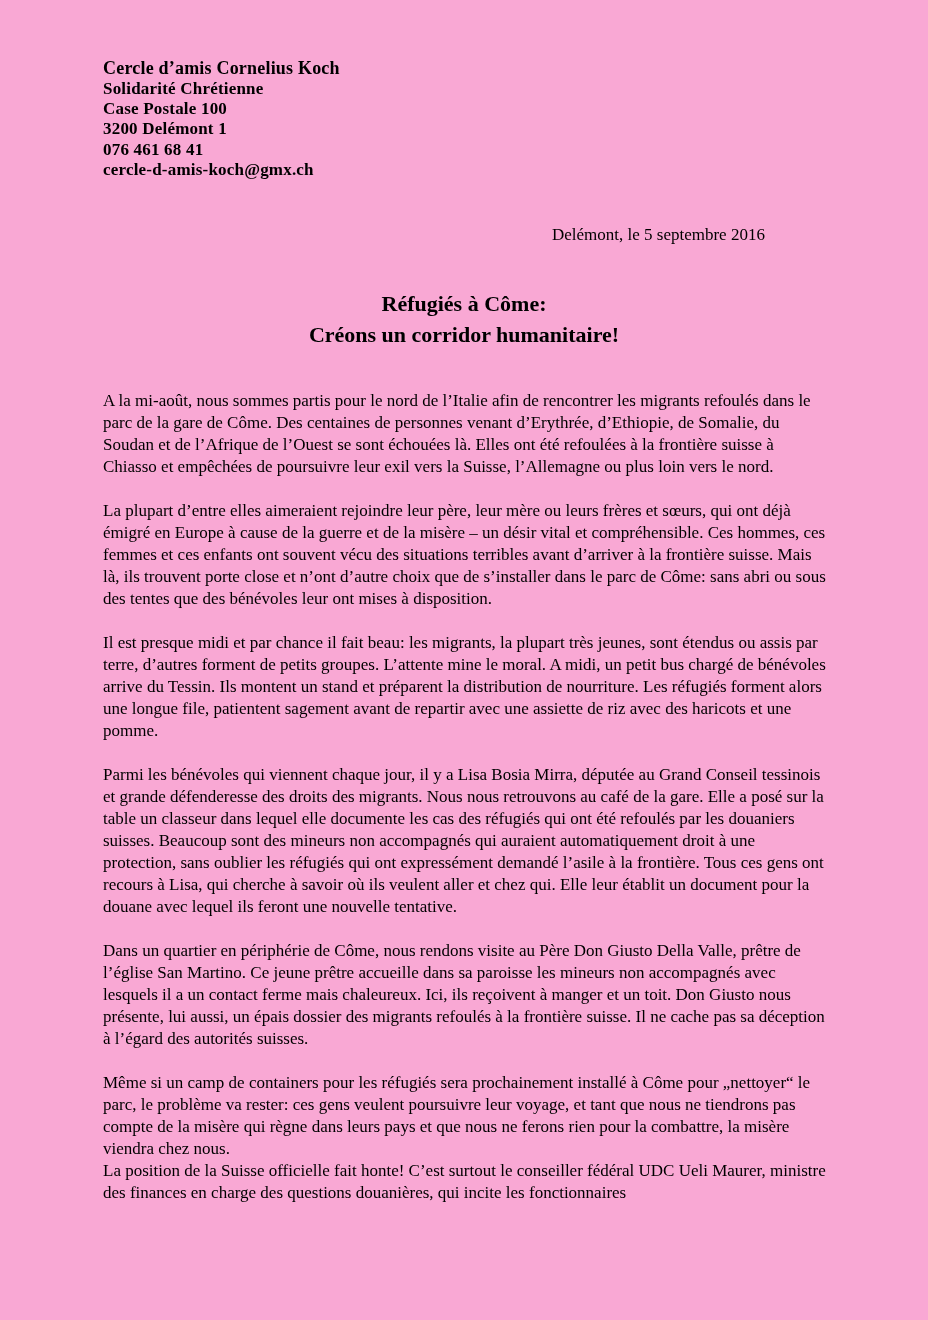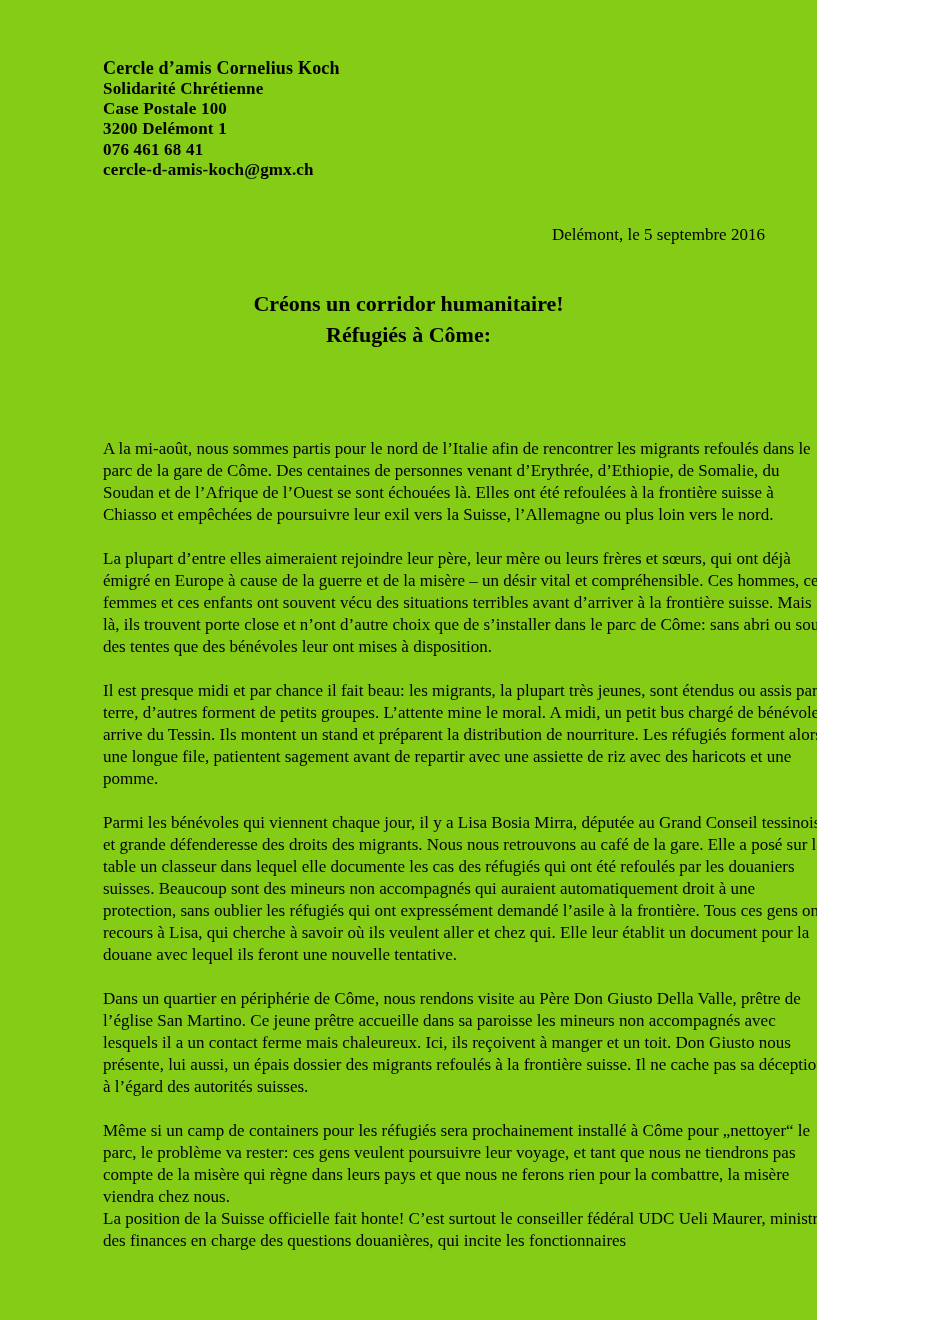--- a/index.html
+++ b/index.html
@@ -2,23 +2,23 @@
 <html><head>
 <meta charset="utf-8">
 <style>
   html, body {
     margin: 0;
     padding: 0;
     background: #ffffff;
   }
   .page {
     position: relative;
-    width: 817px;
+    width: 928px;
     height: 1320px;
-    background: #84cc16;
+    background: #f9a8d4;
     color: #000000;
     font-family: "Liberation Serif", "DejaVu Serif", serif;
     overflow: hidden;
   }
   .sender {
     position: absolute;
     left: 103px;
     top: 58px;
   }
   .sender-name {
@@ -50,21 +50,20 @@
     font-size: 22px;
     line-height: 31px;
   }
   .body-text {
     position: absolute;
     left: 103px;
     top: 390px;
     width: 728px;
     font-size: 17px;
     line-height: 22px;
-    margin-top: 48px;
   }
   .body-text p {
     margin: 0 0 22px 0;
     white-space: pre-line;
     text-align: left;
   }
 </style>
 </head>
 <body>
 
@@ -75,22 +74,22 @@
     <div class="sender-line">Solidarité Chrétienne</div>
     <div class="sender-line">Case Postale 100</div>
     <div class="sender-line">3200 Delémont 1</div>
     <div class="sender-line">076 461 68 41</div>
     <div class="sender-line">cercle-d-amis-koch@gmx.ch</div>
   </div>
 
   <div class="dateline">Delémont, le 5 septembre 2016</div>
 
   <div class="doc-title">
+    <div>Réfugiés à Côme:</div>
     <div>Créons un corridor humanitaire!</div>
-    <div>Réfugiés à Côme:</div>
   </div>
 
   <div class="body-text">
     <p>A la mi-août, nous sommes partis pour le nord de l’Italie afin de rencontrer les migrants refoulés dans le parc de la gare de Côme. Des centaines de personnes venant d’Erythrée, d’Ethiopie, de Somalie, du Soudan et de l’Afrique de l’Ouest se sont échouées là. Elles ont été refoulées à la frontière suisse à Chiasso et empêchées de poursuivre leur exil vers la Suisse, l’Allemagne ou plus loin vers le nord.</p>
     <p>La plupart d’entre elles aimeraient rejoindre leur père, leur mère ou leurs frères et sœurs, qui ont déjà émigré en Europe à cause de la guerre et de la misère – un désir vital et compréhensible. Ces hommes, ces femmes et ces enfants ont souvent vécu des situations terribles avant d’arriver à la frontière suisse. Mais là, ils trouvent porte close et n’ont d’autre choix que de s’installer dans le parc de Côme: sans abri ou sous des tentes que des bénévoles leur ont mises à disposition.</p>
     <p>Il est presque midi et par chance il fait beau: les migrants, la plupart très jeunes, sont étendus ou assis par terre, d’autres forment de petits groupes. L’attente mine le moral. A midi, un petit bus chargé de bénévoles arrive du Tessin. Ils montent un stand et préparent la distribution de nourriture. Les réfugiés forment alors une longue file, patientent sagement avant de repartir avec une assiette de riz avec des haricots et une pomme.</p>
     <p>Parmi les bénévoles qui viennent chaque jour, il y a Lisa Bosia Mirra, députée au Grand Conseil tessinois et grande défenderesse des droits des migrants. Nous nous retrouvons au café de la gare. Elle a posé sur la table un classeur dans lequel elle documente les cas des réfugiés qui ont été refoulés par les douaniers suisses. Beaucoup sont des mineurs non accompagnés qui auraient automatiquement droit à une protection, sans oublier les réfugiés qui ont expressément demandé l’asile à la frontière. Tous ces gens ont recours à Lisa, qui cherche à savoir où ils veulent aller et chez qui. Elle leur établit un document pour la douane avec lequel ils feront une nouvelle tentative.</p>
     <p>Dans un quartier en périphérie de Côme, nous rendons visite au Père Don Giusto Della Valle, prêtre de l’église San Martino. Ce jeune prêtre accueille dans sa paroisse les mineurs non accompagnés avec lesquels il a un contact ferme mais chaleureux. Ici, ils reçoivent à manger et un toit. Don Giusto nous présente, lui aussi, un épais dossier des migrants refoulés à la frontière suisse. Il ne cache pas sa déception à l’égard des autorités suisses.</p>
     <p>Même si un camp de containers pour les réfugiés sera prochainement installé à Côme pour „nettoyer“ le parc, le problème va rester: ces gens veulent poursuivre leur voyage, et tant que nous ne tiendrons pas compte de la misère qui règne dans leurs pays et que nous ne ferons rien pour la combattre, la misère viendra chez nous.
 La position de la Suisse officielle fait honte! C’est surtout le conseiller fédéral UDC Ueli Maurer, ministre des finances en charge des questions douanières, qui incite les fonctionnaires</p>

